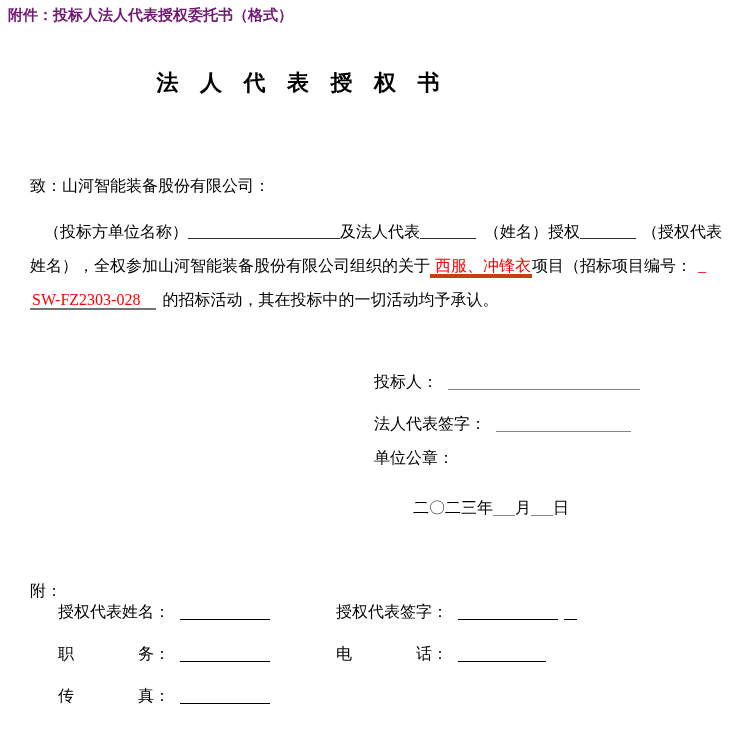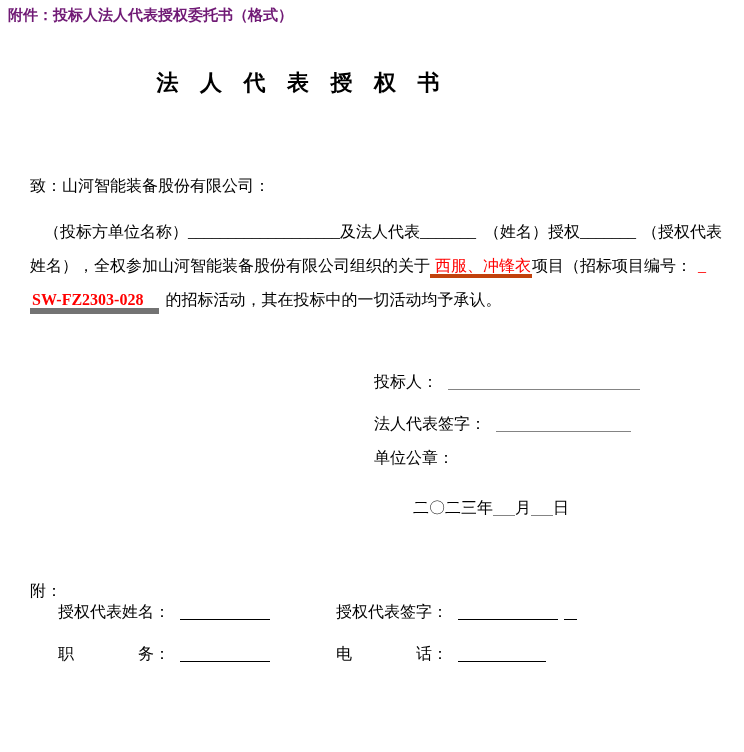--- a/index.html
+++ b/index.html
@@ -19,24 +19,23 @@
     font-size:22px;font-weight:bold;letter-spacing:4px;word-spacing:8px;line-height:26px;
   }
   .red{color:#ff0000;}
   .u-red{
     color:#ff0000;
     border-bottom:4px solid #c2410c;
     padding-left:5px;padding-right:1px;
   }
   .u-red-code{
     color:#ff0000;
-    border-bottom:6px solid #737373;
+    border-bottom:2px solid #737373;
     padding-left:2px;padding-right:16px;
     margin-right:6px;
-    font-weight:bold;
   }
   .bl{
     display:inline-block;
     height:15px;
     border-bottom:1px solid #000000;
     vertical-align:text-bottom;
   }
   .bl.gray{border-bottom-color:#848484;}
   .jname{
     display:inline-block;
@@ -102,14 +101,18 @@
 
   <div class="abs" style="left:58px;top:644px;">
     <span class="jname">职务</span><span>：</span>
     <span class="bl gap6" style="width:90px;"></span>
   </div>
   <div class="abs" style="left:336px;top:644px;">
     <span class="jname">电话</span><span>：</span>
     <span class="bl gap6" style="width:88px;"></span>
   </div>
 
+  <div class="abs" style="left:58px;top:686px;">
+    <span class="jname">传真</span><span>：</span>
+    <span class="bl gap6" style="width:90px;"></span>
+  </div>
 
 </div>
 
 </body></html>

